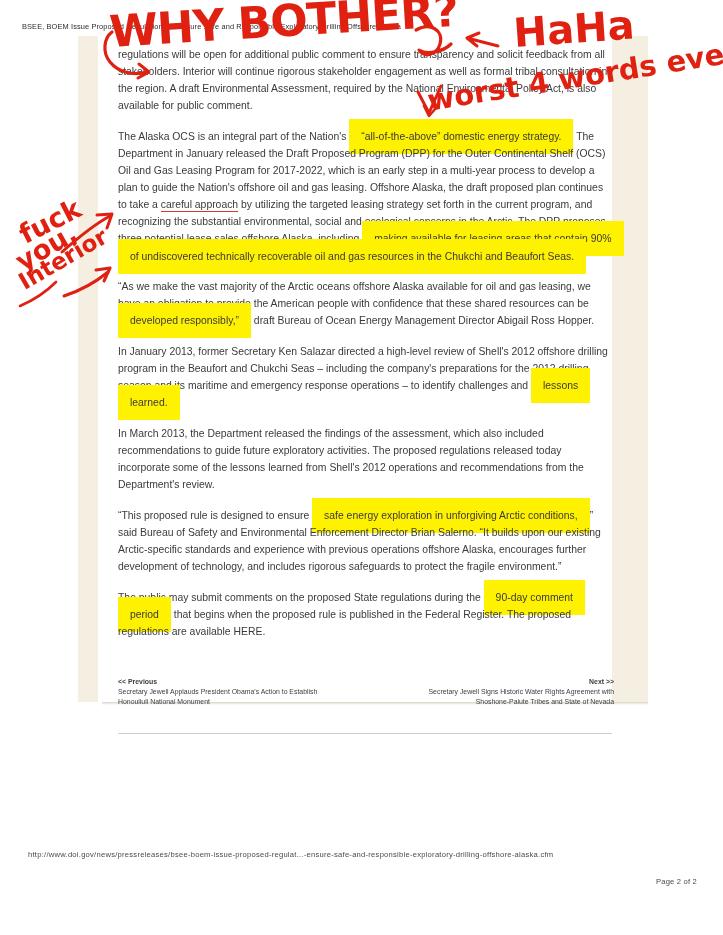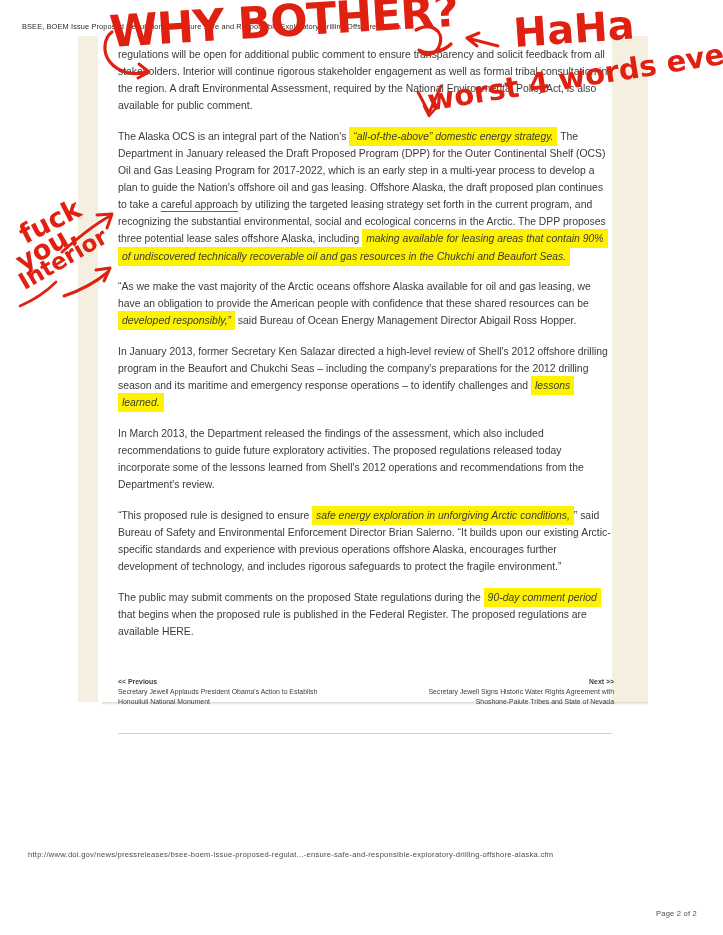--- a/index.html
+++ b/index.html
@@ -58,23 +58,22 @@
     font-size:10.4px;
     line-height:17.1px;
     color:#3a3a3a;
     text-align:left;
   }
   .copy p{margin:0 0 13.5px 0;}
   .copy p:last-child{margin-bottom:0;}
   mark{
     background:#fff200;
     color:#3a3a3a;
-    padding:4px;
+    padding:12px;
     box-decoration-break:clone;
-    font-style:italic;
     -webkit-box-decoration-break:clone;
   }
   .u-red{
     border-bottom:1.4px solid #d03a2e;
     padding-bottom:.5px;
   }
 
   
   .navfoot{
     position:absolute;
@@ -102,21 +101,21 @@
   .url-line{
     position:absolute;
     left:28px; top:850px;
     font-size:7.6px;
     letter-spacing:.25px;
     color:#4a4a4a;
     white-space:nowrap;
   }
   .page-num{
     position:absolute;
-    right:26px; top:909px;
+    right:26px; top:877px;
     font-size:7.6px;
     letter-spacing:.2px;
     color:#4a4a4a;
     white-space:nowrap;
   }
 
   
   .ink{
     position:absolute;
     left:0;top:0;width:723px;height:935px;
@@ -184,21 +183,21 @@
 
 <div class="page-block">
   <div class="cream-left"></div>
   <div class="cream-right"></div>
   <div class="page-inner"></div>
   <div class="sheet-bottom-shadow"></div>
 
   <div class="copy">
     <p><span>regulations will be open for additional public comment to ensure transparency and solicit feedback from all stakeholders. Interior will continue rigorous stakeholder engagement as well as formal tribal consultation in the region. A draft Environmental Assessment, required by the National Environmental Policy Act, is also available for public comment.</span></p>
     <p><span>The Alaska OCS is an integral part of the Nation's </span><mark>“all-of-the-above” domestic energy strategy.</mark><span> The Department in January released the Draft Proposed Program (DPP) for the Outer Continental Shelf (OCS) Oil and Gas Leasing Program for 2017-2022, which is an early step in a multi-year process to develop a plan to guide the Nation's offshore oil and gas leasing. Offshore Alaska, the draft proposed plan continues to take a </span><span class="u-red">careful approach</span><span> by utilizing the targeted leasing strategy set forth in the current program, and recognizing the substantial environmental, social and ecological concerns in the Arctic. The DPP proposes three potential lease sales offshore Alaska, including </span><mark>making available for leasing areas that contain 90% of undiscovered technically recoverable oil and gas resources in the Chukchi and Beaufort Seas.</mark></p>
-    <p><span>“As we make the vast majority of the Arctic oceans offshore Alaska available for oil and gas leasing, we have an obligation to provide the American people with confidence that these shared resources can be </span><mark>developed responsibly,”</mark><span> said Bureau of Ocean Energy Management Director Abigail Ross Hopper.</span></p>
+    <p><span>“As we make the vast majority of the Arctic oceans offshore Alaska available for oil and gas leasing, we have an obligation to provide the American people with confidence that these shared resources can be </span><mark>developed responsibly,”</mark><span> draft Bureau of Ocean Energy Management Director Abigail Ross Hopper.</span></p>
     <p><span>In January 2013, former Secretary Ken Salazar directed a high-level review of Shell's 2012 offshore drilling program in the Beaufort and Chukchi Seas – including the company's preparations for the 2012 drilling season and its maritime and emergency response operations – to identify challenges and </span><mark>lessons learned.</mark></p>
     <p><span>In March 2013, the Department released the findings of the assessment, which also included recommendations to guide future exploratory activities. The proposed regulations released today incorporate some of the lessons learned from Shell's 2012 operations and recommendations from the Department's review.</span></p>
     <p><span>“This proposed rule is designed to ensure </span><mark>safe energy exploration in unforgiving Arctic conditions,</mark><span>” said Bureau of Safety and Environmental Enforcement Director Brian Salerno. “It builds upon our existing Arctic-specific standards and experience with previous operations offshore Alaska, encourages further development of technology, and includes rigorous safeguards to protect the fragile environment.”</span></p>
     <p><span>The public may submit comments on the proposed State regulations during the </span><mark>90-day comment period</mark><span> that begins when the proposed rule is published in the Federal Register. The proposed regulations are available HERE.</span></p>
   </div>
 
   <div class="navfoot">
     <div class="col left">
       <span class="lbl">&lt;&lt; Previous</span>
       <span>Secretary Jewell Applauds President Obama's Action to Establish Honouliuli National Monument</span>

